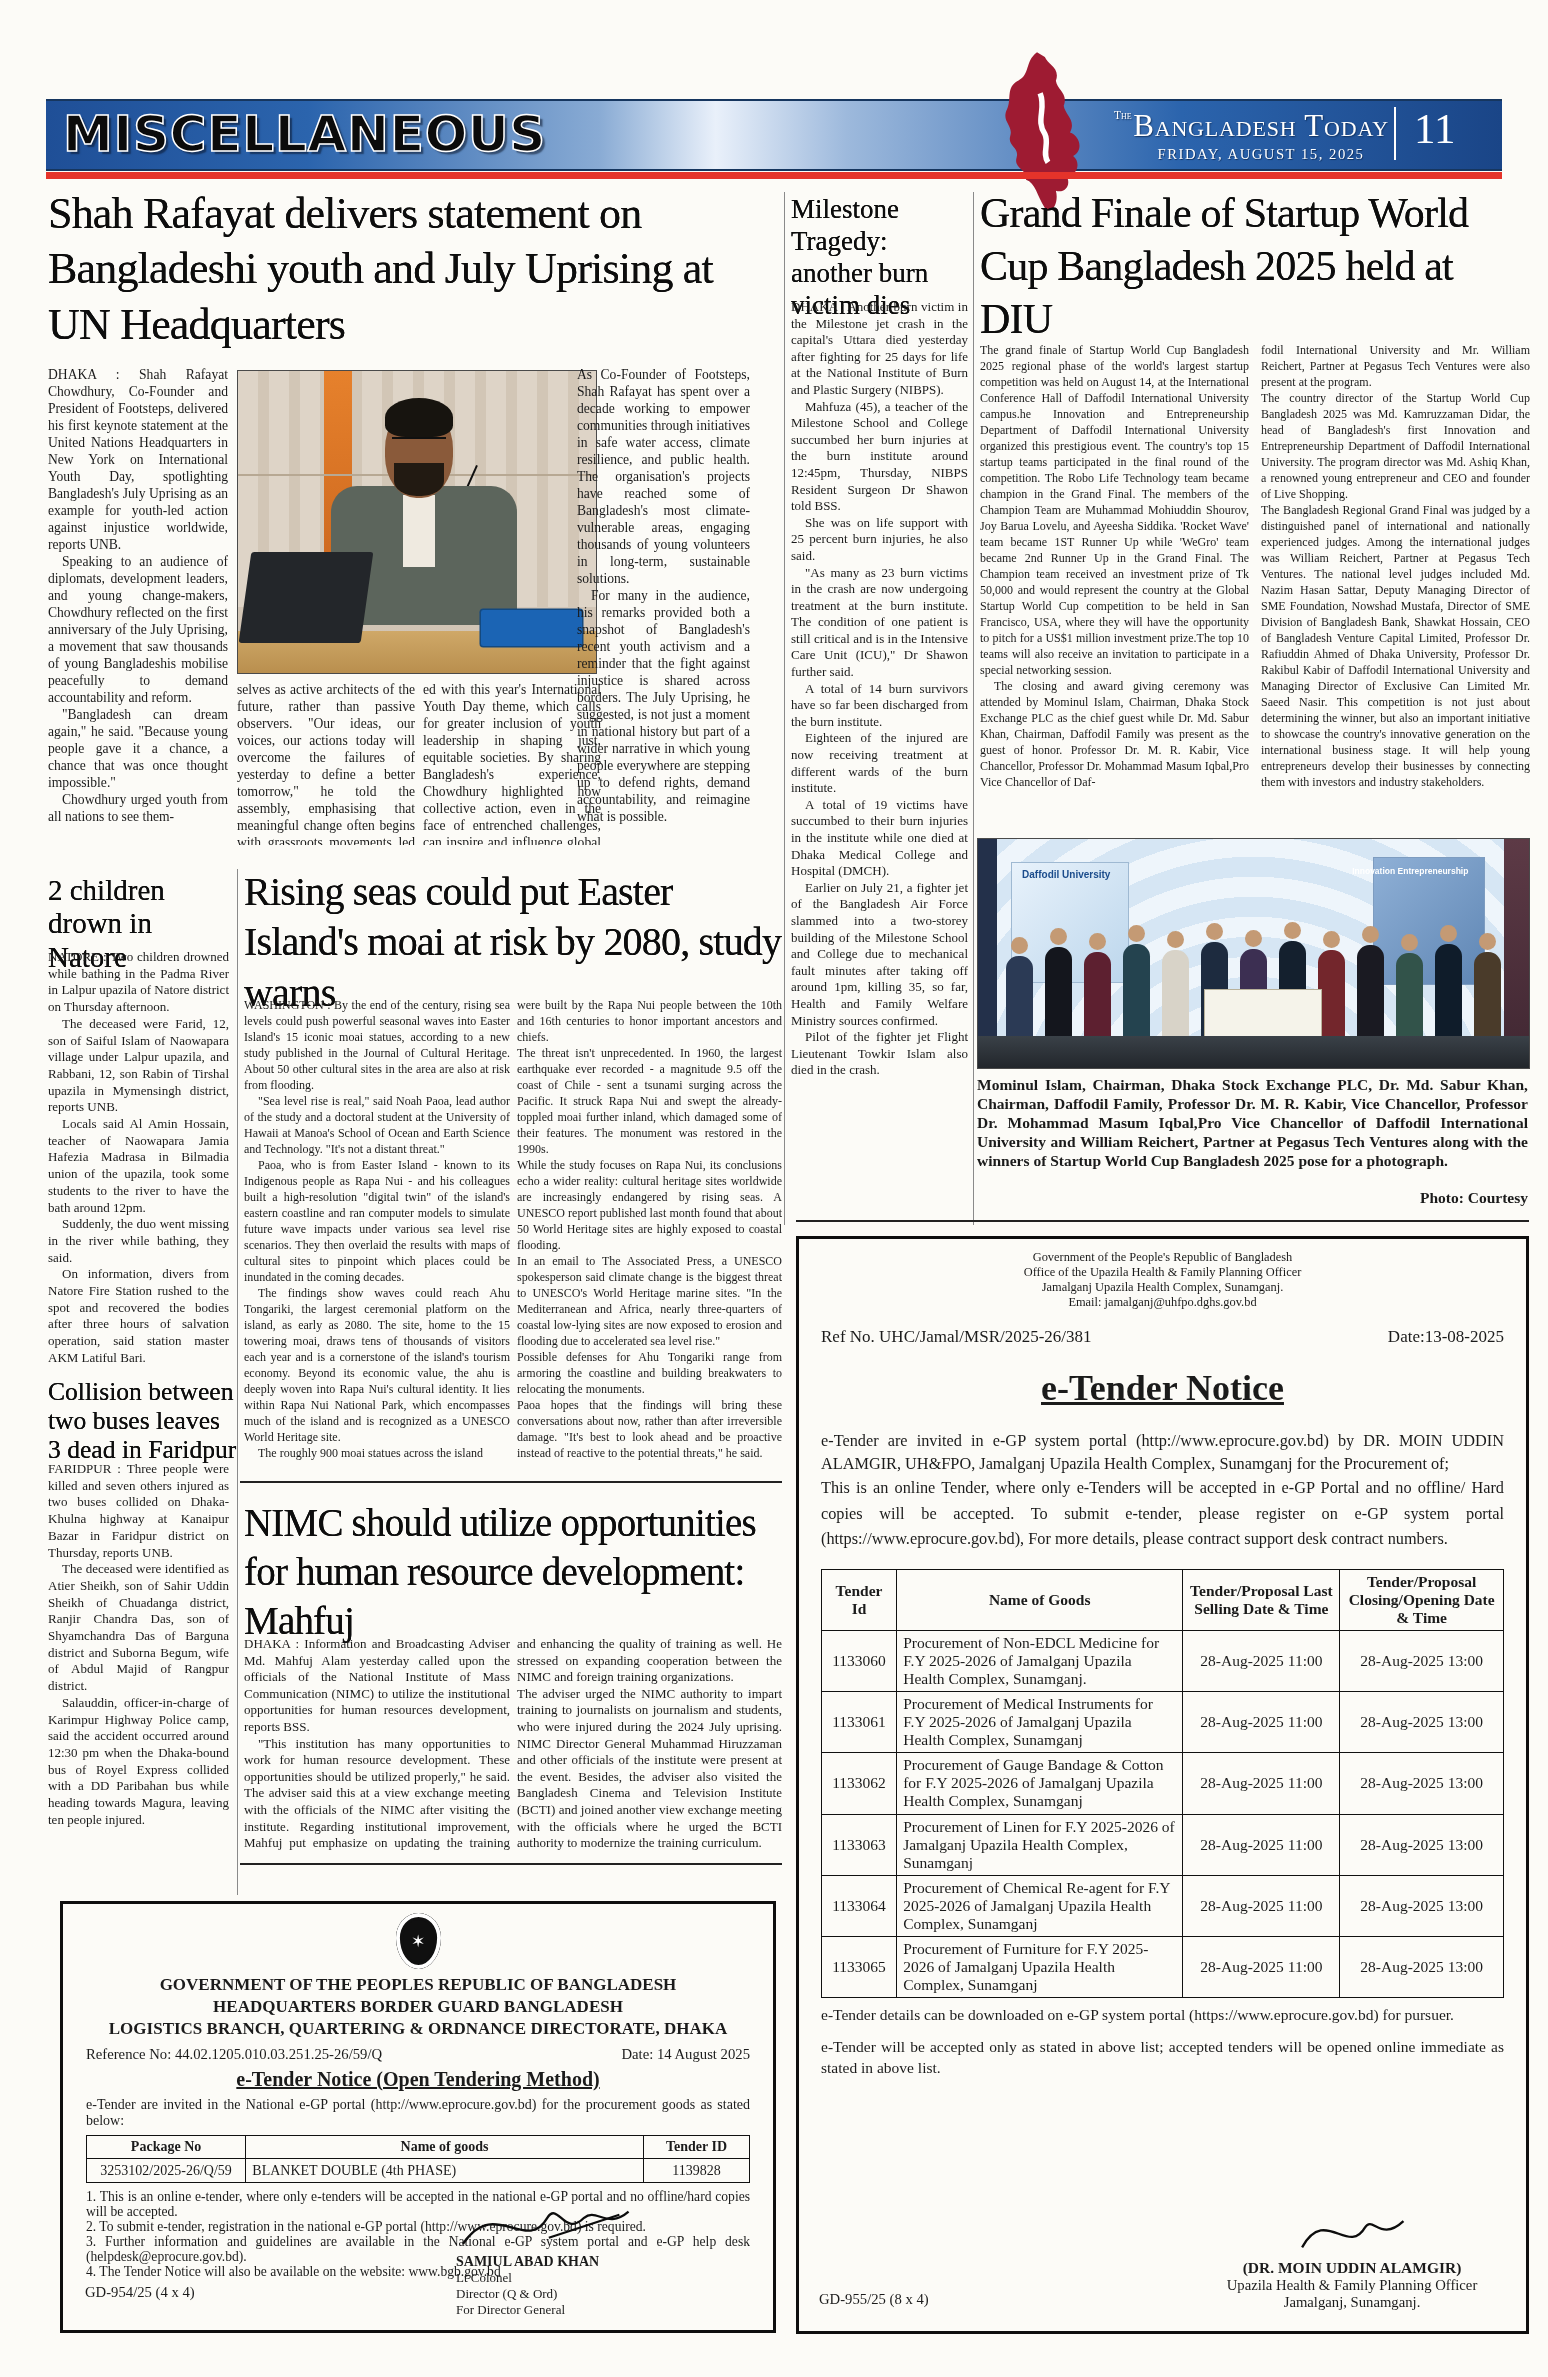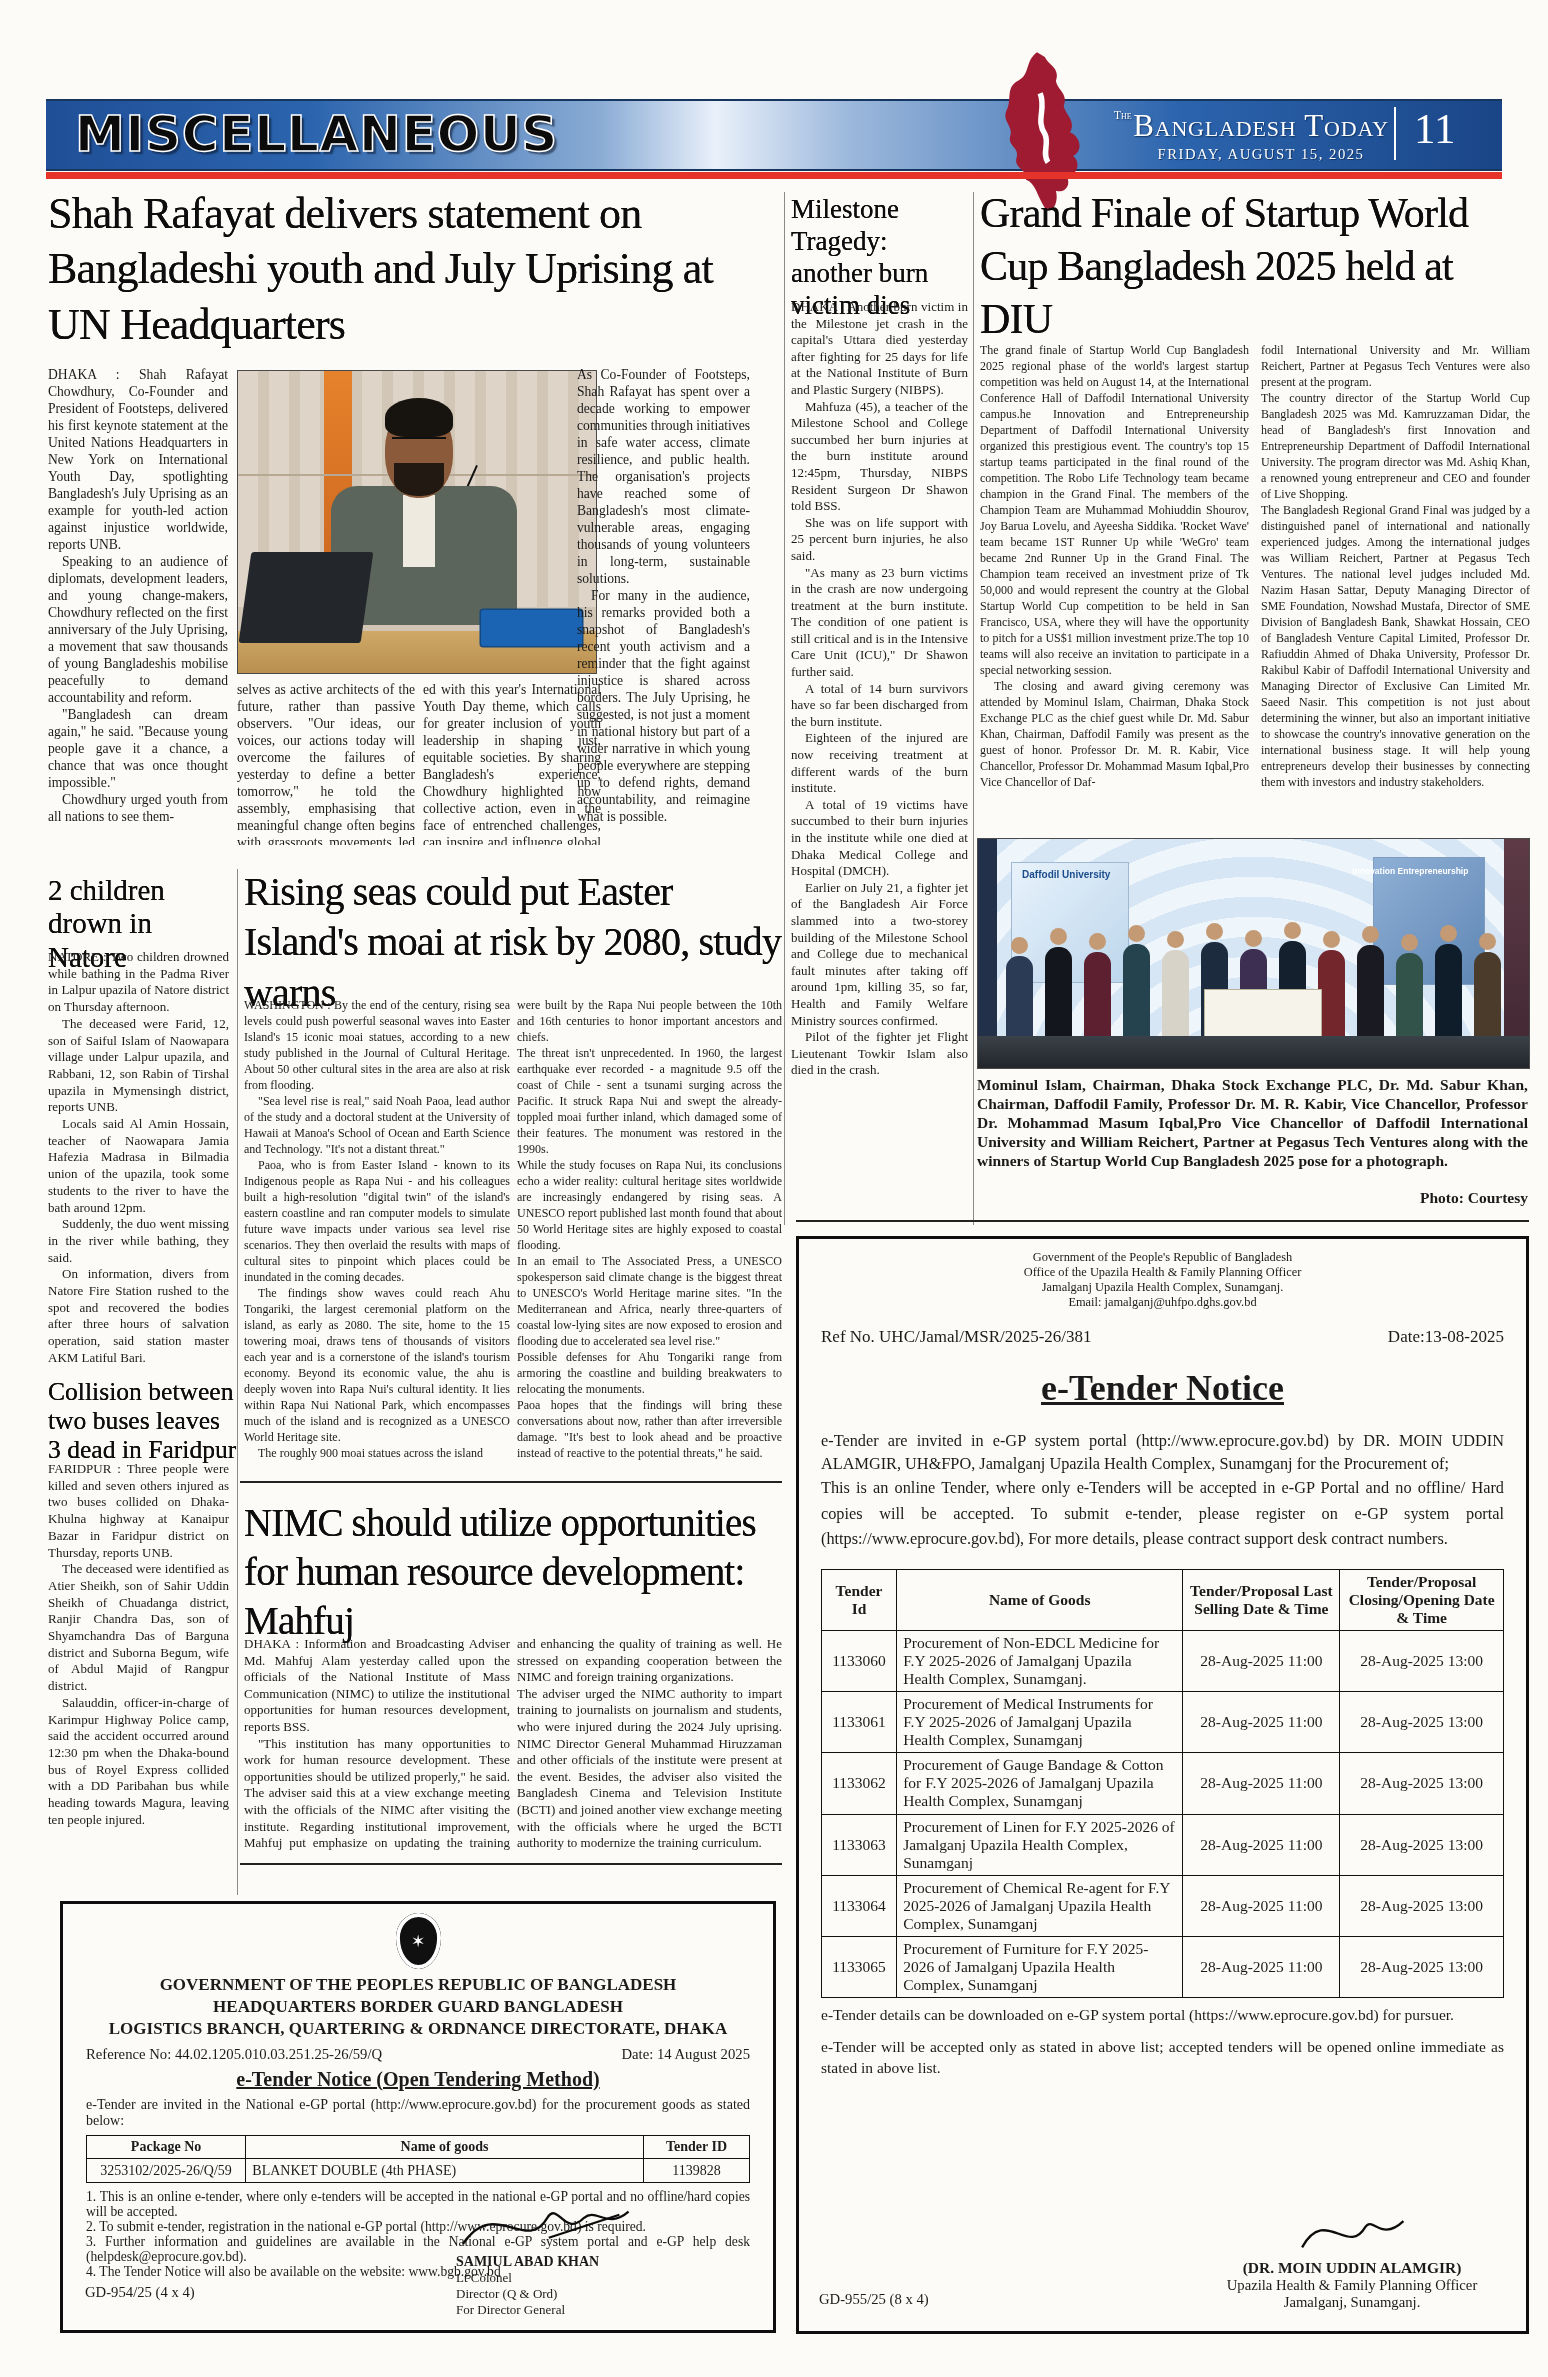--- a/index.html
+++ b/index.html
@@ -83,21 +83,21 @@
   .htable th{font-size:15.5px;}
   .htable td{font-size:15.5px;text-align:center;}
   .htable td.goods{text-align:left;}
 </style>
 </head>
 <body>
 
 <div id="page">
 
   <div id="topbar" class="abs" style="left:46px;top:99px;width:1456px;height:68px;"></div>
-  <div class="abs" style="left:75px;top:105px;">
+  <div class="abs" style="left:63px;top:105px;">
     <span id="section-title">MISCELLANEOUS</span>
   </div>
   <svg class="abs" style="left:993px;top:45px;" width="110" height="175" viewBox="0 0 70 110">
     <path d="M28 4 C20 10 24 18 16 22 C8 26 12 34 9 40 C5 48 13 50 11 57 C9 64 17 64 15 71 C13 78 22 78 21 85 C27 87 28 95 33 103 C38 108 42 99 40 92 C45 94 50 89 47 83 C54 82 56 74 51 70 C58 66 55 57 49 55 C53 47 46 44 45 38 C48 30 41 28 40 22 C43 14 35 12 33 7 Z" fill="#9e1b32"></path>
     <path d="M30 30 C34 40 27 47 33 56 C36 62 31 68 35 74" stroke="#ffffff" stroke-width="3.5" fill="none"></path>
   </svg>
   <div class="abs" style="left:1114px;top:108px;width:263px;text-align:center;">
     <span id="paper-name"><i id="paper-the" style="font-style:normal;">The</i><span>Bangladesh Today</span></span>
   </div>
   <div class="abs" style="left:1145px;top:146px;width:232px;text-align:center;">

